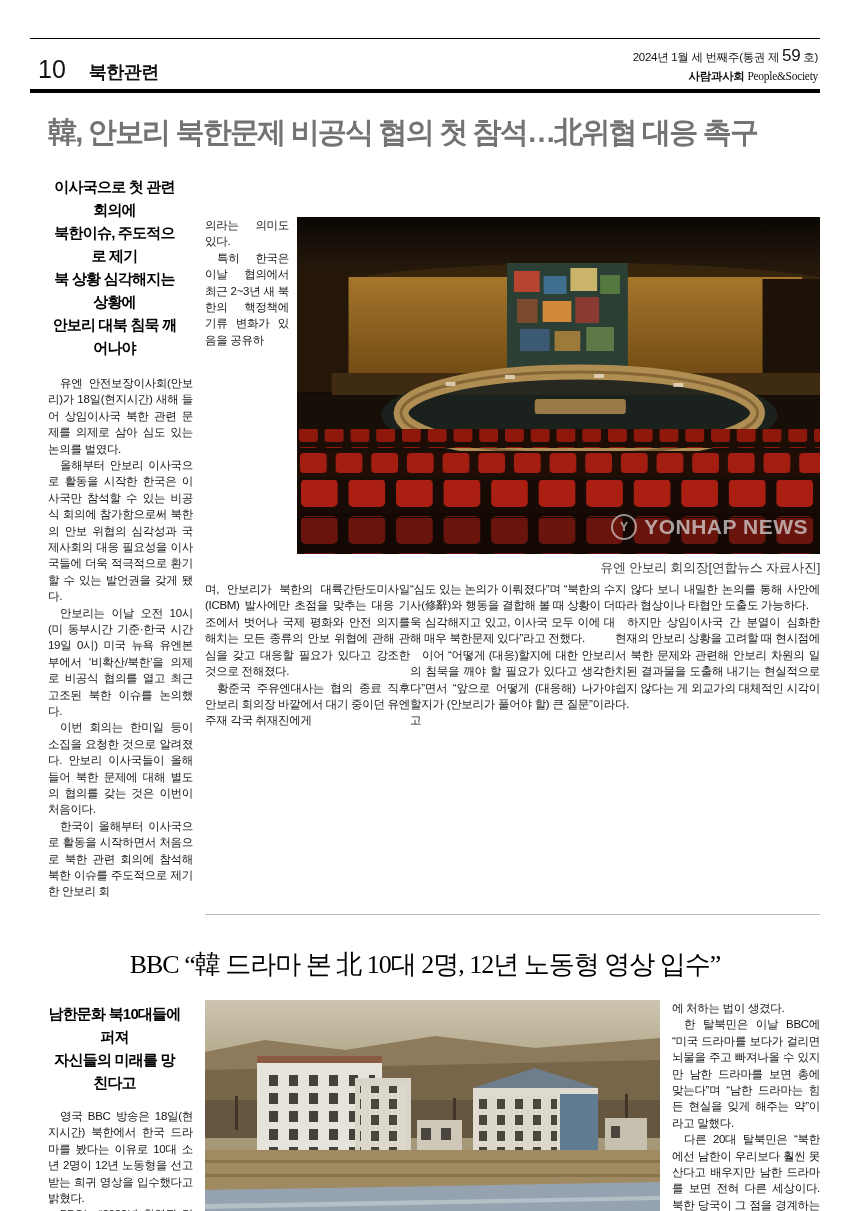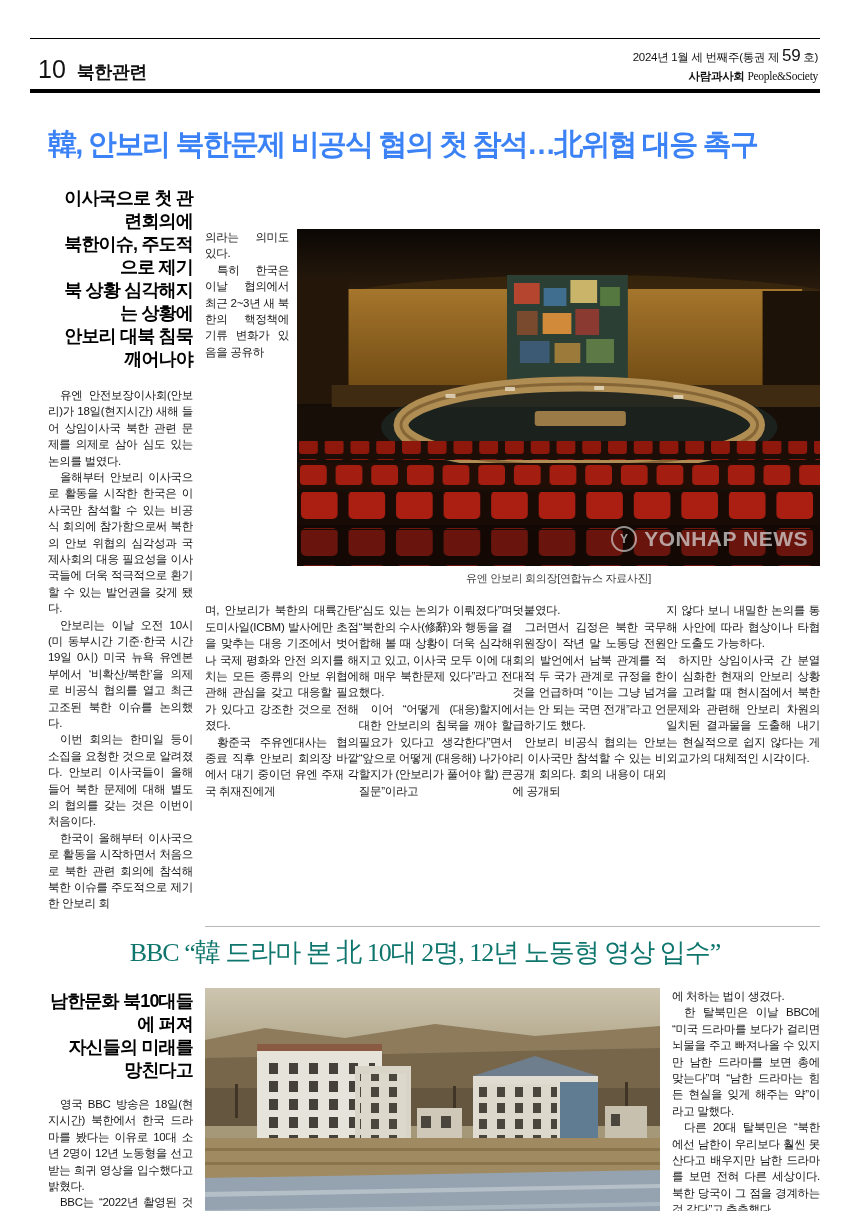--- a/index.html
+++ b/index.html
@@ -4,65 +4,65 @@
 <style>
   html,body{margin:0;padding:0;background:#e9e9e9;}
   .page{
     width:850px;height:1211px;margin:0 auto;background:#ffffff;
     position:relative;overflow:hidden;color:#111;
     font-family:"Liberation Sans","DejaVu Sans",sans-serif;
   }
   
   .masthead{margin:38px 30px 0 30px;border-top:1.5px solid #000;}
   .masthead-row{display:flex;justify-content:space-between;align-items:flex-end;padding:5px 2px 5px 8px;}
-  .mh-left{display:flex;align-items:baseline;gap:11px;justify-content:space-between;}
+  .mh-left{display:flex;align-items:baseline;gap:23px;justify-content:space-between;}
   .page-num{font-size:25px;font-weight:400;letter-spacing:0;}
   .section-name{font-size:18px;font-weight:700;letter-spacing:-0.5px;}
   .mh-right{text-align:right;font-size:11.5px;line-height:1.4;letter-spacing:-0.3px;}
   .issue-no{font-size:17px;}
   .brand-kr{font-weight:700;}
   .brand-en{font-family:Liberation Serif, serif;}
   .masthead-bar{height:4px;background:#000;}
   
   .headline1{
-    margin:32px 30px 0 48px;font-size:29px;font-weight:800;letter-spacing:-1.8px;
-    white-space:nowrap;color:#3b82f6;
+    margin:20px 30px 0 48px;font-size:29px;font-weight:800;letter-spacing:-1.8px;
+    white-space:nowrap;color:#737373;
   }
   .headline2{
-    margin:8px 30px 0 30px;text-align:center;font-family:"Liberation Serif","DejaVu Serif",serif;
-    font-size:26px;font-weight:500;letter-spacing:-1px;color:#0f766e;
+    margin:32px 30px 0 30px;text-align:center;font-family:"Liberation Serif","DejaVu Serif",serif;
+    font-size:26px;font-weight:500;letter-spacing:-1px;color:#000000;
   }
   
   .bt{font-size:11.5px;line-height:16.4px;text-align:justify;letter-spacing:-0.3px;color:#141414;}
   .bt p{margin:0;text-indent:12px;}
   .bt p.cont{text-indent:0;}
   .lede{
-    font-weight:700;font-size:18px;line-height:23px;letter-spacing:-0.8px;
-    white-space:pre-line;margin:2px 0 16px 0;color:#000;text-align:right;text-indent:0;
+    font-weight:700;font-size:15px;line-height:23px;letter-spacing:-0.8px;
+    white-space:pre-line;margin:2px 12px 16px 0;color:#000;text-align:center;text-indent:0;
   }
   .lede2{margin-bottom:14px;}
   
   .art1{display:flex;gap:12px;margin:20px 30px 0 48px;}
   .a1-col1{width:145px;flex:0 0 145px;}
   .a1-right{flex:1;min-width:0;}
   .a1-top{display:flex;margin-top:44px;}
   .a1-col2{width:84px;flex:0 0 84px;margin-right:8px;}
   .photo-block{flex:1;min-width:0;}
   .photo-frame{position:relative;line-height:0;}
   .photo-frame svg{display:block;width:100%;}
-  .caption-row{display:flex;justify-content:center;font-size:11px;color:#3c3c3c;padding-top:5px;letter-spacing:-0.3px;line-height:1.4;}
+  .caption-row{display:flex;justify-content:flex-end;font-size:13px;color:#3c3c3c;padding-top:5px;letter-spacing:-0.3px;line-height:1.4;}
   .watermark{
     position:absolute;right:12px;bottom:14px;display:flex;align-items:center;gap:7px;
     color:rgba(218,218,218,0.72);font-weight:700;font-size:21px;letter-spacing:0.5px;line-height:1;
   }
   .wm-circle{
     width:22px;height:22px;border:2.5px solid rgba(218,218,218,0.65);border-radius:50%;
     display:inline-flex;align-items:center;justify-content:center;font-size:12px;font-weight:700;
   }
-  .a1-bottom{display:flex;gap:0;margin-top:16px;}
+  .a1-bottom{display:flex;gap:0;margin-top:4px;}
   .a1-bottom .bcol{flex:1;min-width:0;}
   .divider{height:1px;background:#b9b9b9;margin:14px 30px 0 205px;}
   
   .art2{display:flex;gap:12px;margin:18px 30px 0 48px;}
   .a2-col1{width:145px;flex:0 0 145px;}
   .a2-mid{flex:1;min-width:0;}
   .a2-col5{width:148px;flex:0 0 148px;}
 </style>
 </head>
 <body>
@@ -188,25 +188,20 @@
       <div class="a1-bottom">
         <div class="bcol bt">
           <p class="cont">며, 안보리가 북한의 대륙간탄도미사일(ICBM) 발사에만 초점을 맞추는 대응 기조에서 벗어나 국제 평화와 안전 의지를 해치는 모든 종류의 안보 위협에 관해 관심을 갖고 대응할 필요가 있다고 강조한 것으로 전해졌다.</p>
           <p>황준국 주유엔대사는 협의 종료 직후 안보리 회의장 바깥에서 대기 중이던 유엔 주재 각국 취재진에게</p>
         </div>
         <div class="bcol bt">
           <p class="cont">“심도 있는 논의가 이뤄졌다”며 “북한의 수사(修辭)와 행동을 결합해 볼 때 상황이 더욱 심각해지고 있고, 이사국 모두 이에 대해 매우 북한문제 있다”라고 전했다.</p>
           <p>이어 “어떻게 (대응)할지에 대한 안보리의 침묵을 깨야 할 필요가 있다고 생각한다”면서 “앞으로 어떻게 (대응해) 나가야 할지가 (안보리가 풀어야 할) 큰 질문”이라고</p>
         </div>
         <div class="bcol bt">
-          <p class="cont">덧붙였다.</p>
-          <p>그러면서 김정은 북한 국무위원장이 작년 말 노동당 전원회의 발언에서 남북 관계를 적대적 두 국가 관계로 규정을 한 것을 언급하며 “이는 그냥 넘겨서는 안 되는 국면 전개”라고 언급하기도 했다.</p>
-          <p>안보리 비공식 협의는 안보리 이사국만 참석할 수 있는 비공개 회의다. 회의 내용이 대외에 공개되</p>
-        </div>
-        <div class="bcol bt">
           <p class="cont">지 않다 보니 내밀한 논의를 통해 사안에 따라 협상이나 타협안 도출도 가능하다.</p>
           <p>하지만 상임이사국 간 분열이 심화한 현재의 안보리 상황을 고려할 때 현시점에서 북한 문제와 관련해 안보리 차원의 일치된 결과물을 도출해 내기는 현실적으로 쉽지 않다는 게 외교가의 대체적인 시각이다.</p>
         </div>
       </div>
     </div>
   </div>
 
   <div class="divider"></div>
 
   <h2 class="headline2">BBC “韓 드라마 본 北 10대 2명, 12년 노동형 영상 입수”</h2>

